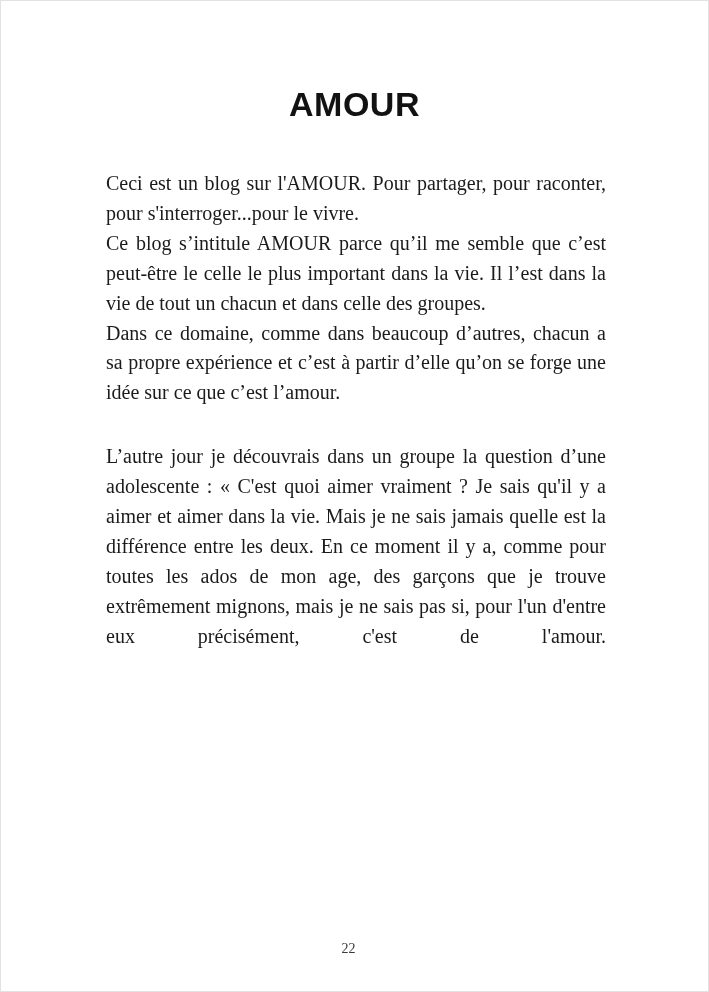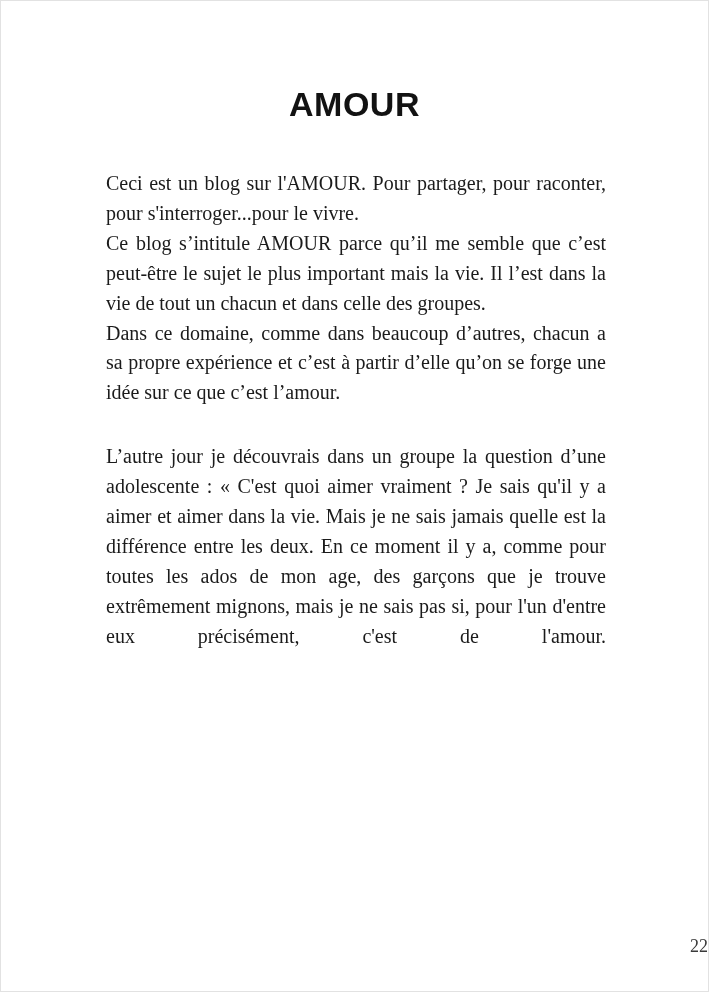--- a/index.html
+++ b/index.html
@@ -43,36 +43,36 @@
     padding: 0;
   }
   .article-body p.justify-last {
     text-align-last: justify;
     margin-top: 34px;
   }
   .page-number {
     position: absolute;
     bottom: 34px;
     left: 0;
-    right: 0;
-    text-align: right;
+    right: 12px;
+    text-align: center;
     font-family: "Liberation Serif", serif;
-    font-size: 18px;
+    font-size: 14px;
     color: #3a3a3a;
   }
 </style>
 </head>
 <body>
 
 <div class="page">
 
   <h1 class="page-title">AMOUR</h1>
 
   <div class="article-body">
     <p>Ceci est un blog sur l'AMOUR. Pour partager, pour raconter, pour s'interroger...pour le vivre.</p>
-    <p>Ce blog s’intitule AMOUR parce qu’il me semble que c’est peut-être le sujet le plus important mais la vie. Il l’est dans la vie de tout un chacun et dans celle des groupes.</p>
+    <p>Ce blog s’intitule AMOUR parce qu’il me semble que c’est peut-être le celle le plus important dans la vie. Il l’est dans la vie de tout un chacun et dans celle des groupes.</p>
     <p>Dans ce domaine, comme dans beaucoup d’autres, chacun a sa propre expérience et c’est à partir d’elle qu’on se forge une idée sur ce que c’est l’amour.</p>
     <p class="justify-last">L’autre jour je découvrais dans un groupe la question d’une adolescente : « C'est quoi aimer vraiment ? Je sais qu'il y a aimer et aimer dans la vie. Mais je ne sais jamais quelle est la différence entre les deux. En ce moment il y a, comme pour toutes les ados de mon age, des garçons que je trouve extrêmement mignons, mais je ne sais pas si, pour l'un d'entre eux précisément, c'est de l'amour.</p>
   </div>
 
   <div class="page-number">22</div>
 
 </div>
 
 </body></html>

